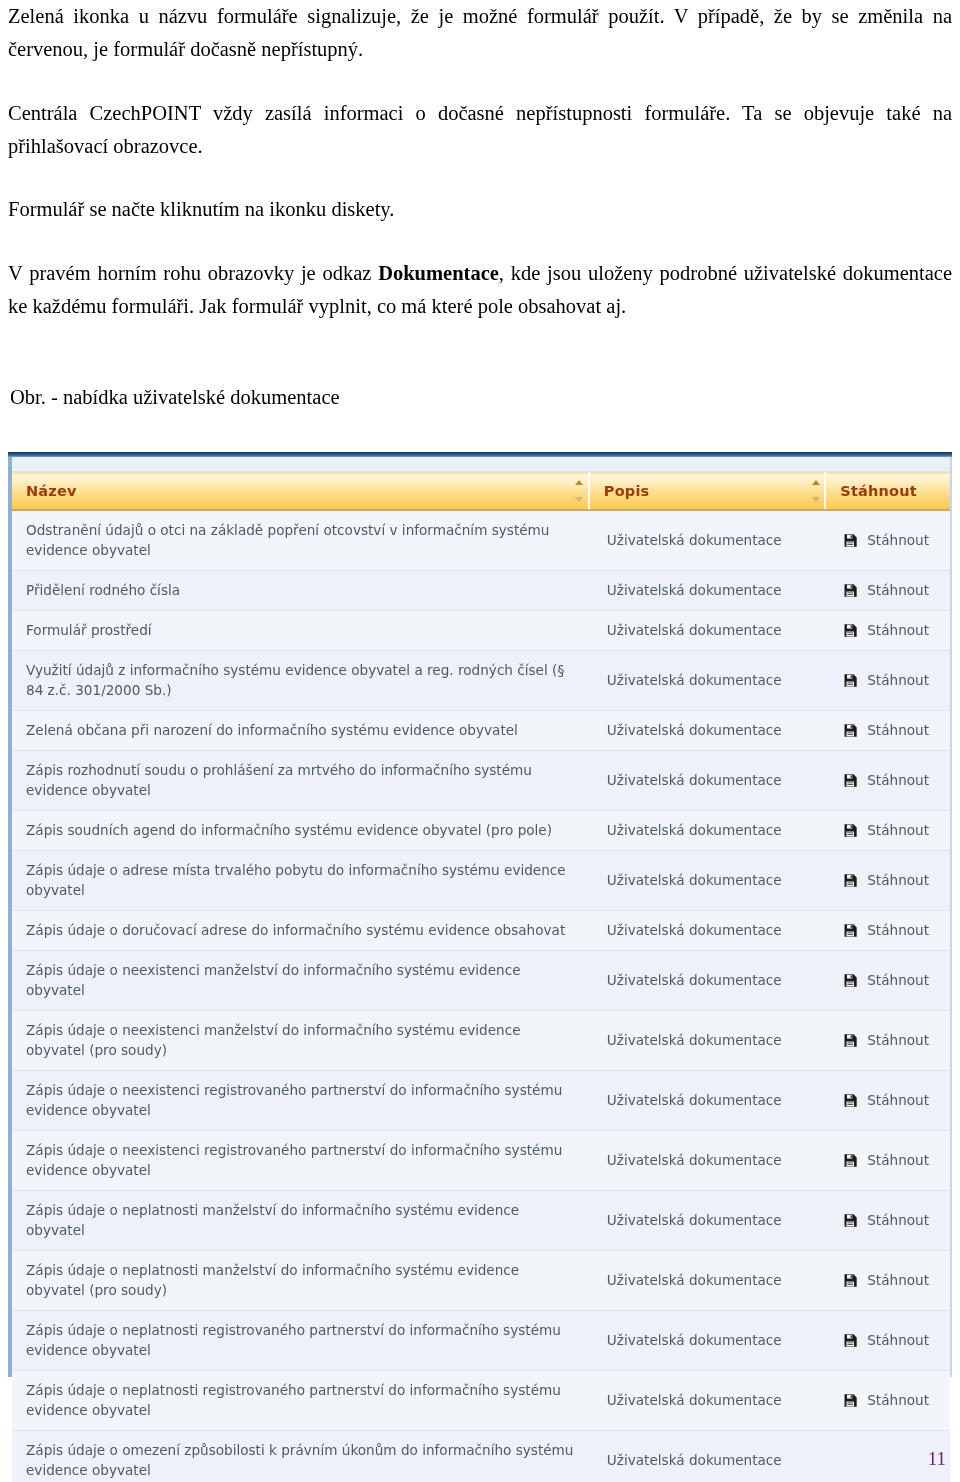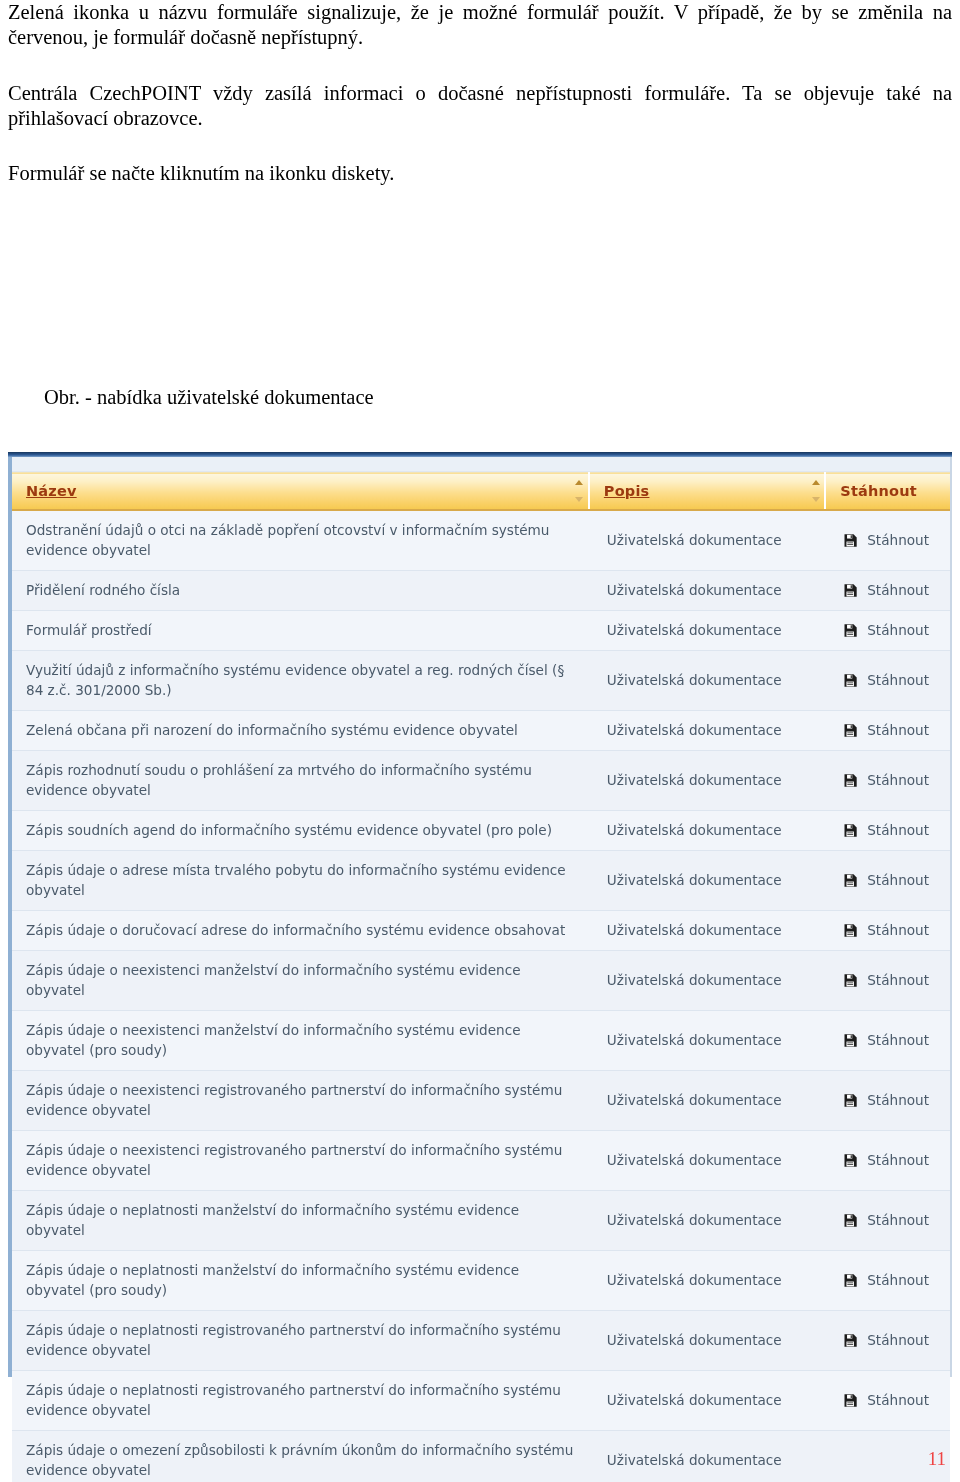--- a/index.html
+++ b/index.html
@@ -14,40 +14,40 @@
   .page{position:relative;width:960px;height:1482px;}
 
   
   .prose{
     position:absolute;
     left:8px; top:0; width:944px;
   }
   p.para{
     margin:0 0 0 0;
     font-size:20.5px;
-    line-height:25px;
+    line-height:33px;
     text-align:justify;
     text-justify:inter-word;
     font-family:"Liberation Serif", serif;
     color:#000;
   }
   p.para b{font-weight:bold;}
   .sp-a{height:31px;}
   .sp-b{height:30px;}
   .sp-c{height:31px;}
 
   .figcap{
     position:absolute;
     left:10px; top:384px;
     font-size:20.5px;
     line-height:26px;
     font-family:"Liberation Serif", serif;
     white-space:nowrap;
   }
-  .figcap .lbl{font-style:normal;margin-left:34px;}
+  .figcap .lbl{font-style:normal;}
   .figcap .it{}
 
   
   .shot{
     position:absolute;
     left:8px; top:452px;
     width:944px; height:925px;
     background:#ffffff;
     box-sizing:border-box;
   }
@@ -84,21 +84,21 @@
     font-size:14.5px;
     font-weight:bold;
     color:#9c3a10;
     background:linear-gradient(to bottom,#fdf6e0 0%,#fdf0c6 22%,#fcdd8b 55%,#f9cf62 85%,#f6c94f 100%);
     border-top:1px solid #f2e3b5;
     border-bottom:2px solid #d8a94a;
     position:relative;
     white-space:nowrap;
     letter-spacing:.2px;
   }
-  thead th.sep{ border-right:2px solid #ffffff;text-decoration:underline; }
+  thead th.sep{ border-right:2px solid #ffffff; }
   .sorter{
     position:absolute;
     right:4px; top:50%;
     transform:translateY(-50%);
     width:9px; height:22px;
     display:flex; flex-direction:column;
     justify-content:space-between; align-items:center;
   }
   .sorter i{display:block;width:0;height:0;}
   .sorter i.up{
@@ -124,35 +124,36 @@
   td.dl{padding-left:18px;white-space:nowrap;}
   td.dl .dlwrap{display:flex;align-items:center;gap:9px;}
   .floppy{flex:0 0 auto;display:block;}
   .dltext{color:#4a5a6a;font-size:13.6px;}
 
   .pagenum{
     position:absolute;
     right:14px; bottom:12px;
     font-family:"Liberation Serif", serif;
     font-size:19px;
-    color:#ef4444;
+    color:#701a75;
   }
 </style>
 </head>
 <body>
 
 <div class="page">
 
   <div class="prose">
     <p class="para">Zelená ikonka u názvu formuláře signalizuje, že je možné formulář použít. V případě, že by se změnila na červenou, je formulář dočasně nepřístupný.</p>
     <div class="sp-a"></div>
     <p class="para">Centrála CzechPOINT vždy zasílá informaci o dočasné nepřístupnosti formuláře. Ta se objevuje také na přihlašovací obrazovce.</p>
     <div class="sp-b"></div>
     <p class="para">Formulář se načte kliknutím na ikonku diskety.</p>
     <div class="sp-c"></div>
+    <p class="para"><span>V pravém horním rohu obrazovky je odkaz </span><b>Dokumentace</b><span>, kde jsou uloženy podrobné uživatelské dokumentace ke každému formuláři. Jak formulář vyplnit, co má které pole obsahovat aj.</span></p>
   </div>
 
   <div class="figcap">
     <span class="lbl">Obr. </span><span class="it">- nabídka uživatelské dokumentace</span>
   </div>
 
   <div class="shot">
     <div class="shot-top"></div>
     <div class="shot-body">
       <div class="pre-head"></div>

